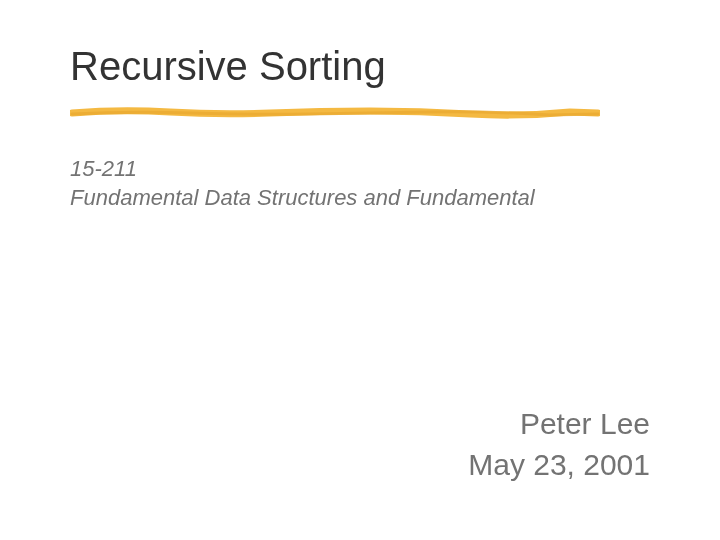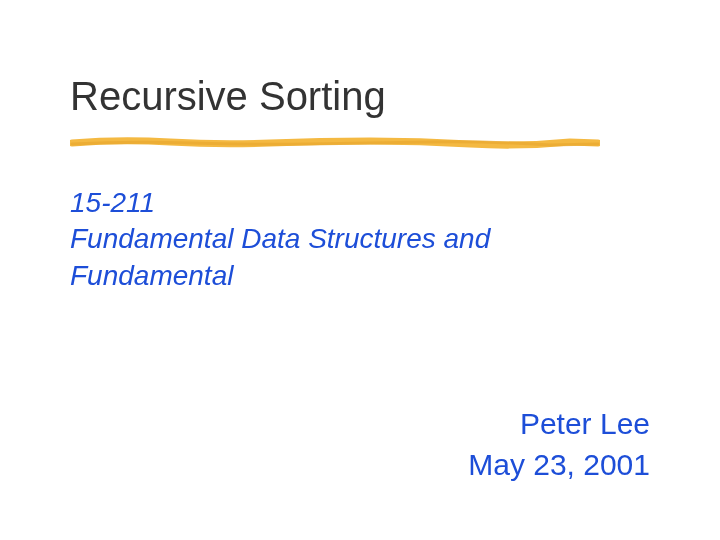--- a/index.html
+++ b/index.html
@@ -11,50 +11,50 @@
       width: 720px;
       height: 540px;
       background: #ffffff;
       font-family: Verdana, Geneva, sans-serif;
       position: relative;
       overflow: hidden;
     }
     .slide {
       width: 100%;
       height: 100%;
-      padding: 74px 70px 40px 70px;
+      padding: 44px 70px 40px 70px;
       position: relative;
     }
     .title {
       font-size: 40px;
       color: #333333;
       font-weight: normal;
       margin-bottom: 18px;
     }
     .underline {
       width: 530px;
       height: 10px;
       margin-bottom: 38px;
     }
     .underline svg {
       display: block;
     }
     .subtitle {
-      font-size: 28px;
+      font-size: 22px;
       font-style: italic;
-      color: #1d4ed8;
+      color: #737373;
       line-height: 1.3;
     }
     .author-block {
       position: absolute;
       right: 70px;
       bottom: 55px;
       text-align: right;
       font-size: 30px;
-      color: #1d4ed8;
+      color: #737373;
       line-height: 1.35;
     }
   </style>
 </head>
 <body>
 
 <div class="slide">
   <h1 class="title">Recursive Sorting</h1>
   <div class="underline">
     <svg width="530" height="12" viewBox="0 0 530 12">

